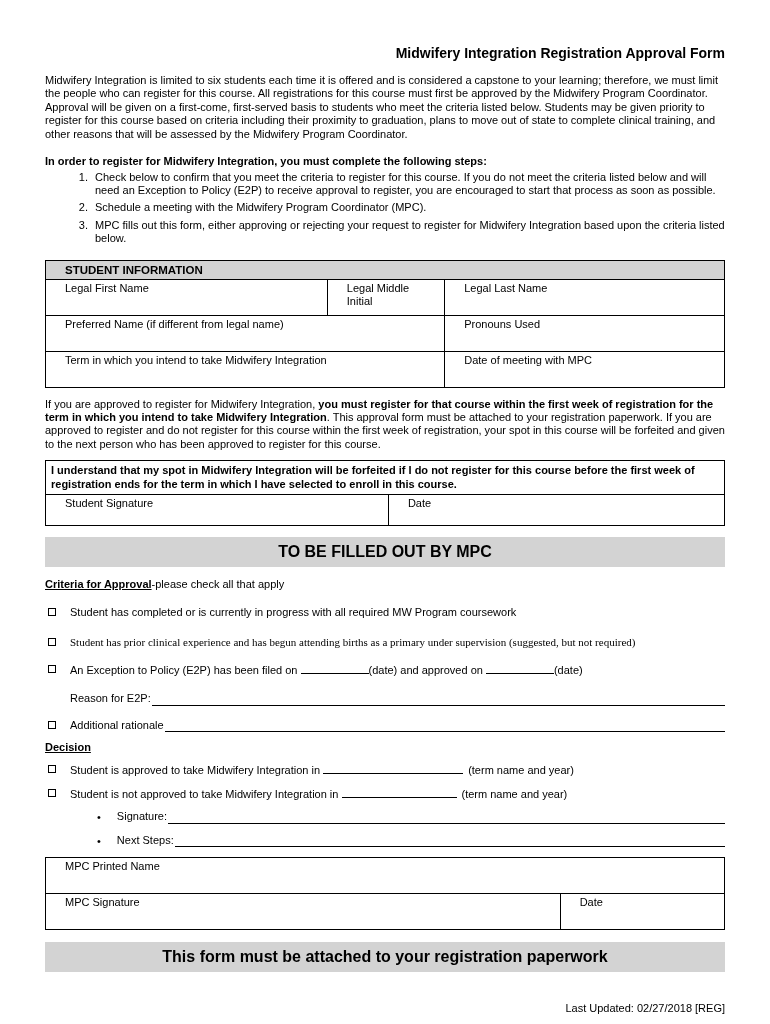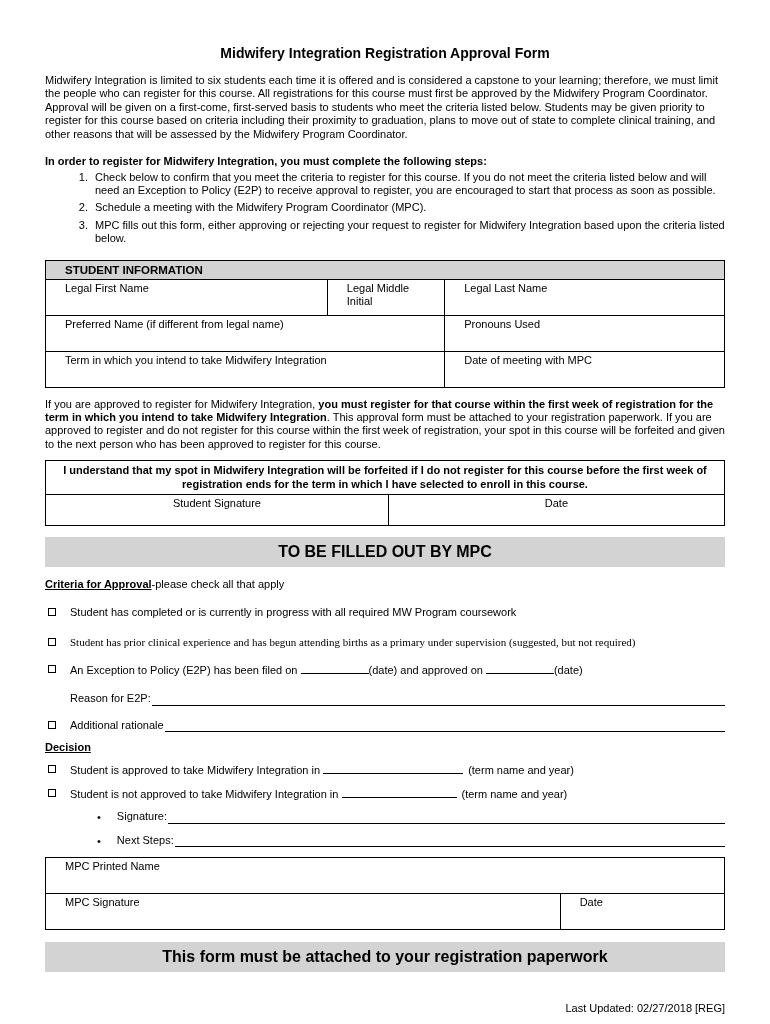--- a/index.html
+++ b/index.html
@@ -6,37 +6,37 @@
   * { box-sizing:border-box; }
   html,body { margin:0; padding:0; }
   body {
     width:770px; height:1024px; overflow:hidden;
     background:#fff; color:var(--ink);
     font-family:"Liberation Sans", sans-serif;
     font-size:11px; line-height:1.22;
   }
   .page { padding:42px 45px 0 45px; width:770px; }
 
-  .title { text-align:center; font-size:14px; font-weight:bold; margin:3px 0 12px 0; }
+  .title { text-align:right; font-size:14px; font-weight:bold; margin:3px 0 12px 0; }
   .intro { margin:0 0 14px 0; }
   .steps-heading { font-weight:bold; margin:0 0 2px 0; }
   ol.steps { margin:0 0 14px 0; padding-left:46px; }
   ol.steps li { margin-bottom:4px; padding-left:4px; }
 
   table.grid { width:100%; border-collapse:collapse; table-layout:fixed; }
   table.grid td { border:1px solid #000; vertical-align:top; padding:2px 19px; }
   .bar-cell { background:var(--bar-bg); font-weight:bold; font-size:11.5px; padding:3px 5px; }
   .info-table { margin-bottom:10px; }
   .info-table td.cell { height:36px; }
   .lbl { display:block; }
 
   .reg-para { margin:0 0 9px 0; }
   .b { font-weight:bold; }
 
-  .ack-table { margin-bottom:11px;text-align:center; }
+  .ack-table { margin-bottom:11px; }
   .ack-table td.ack { font-weight:bold; padding:3px 5px; }
   .ack-table td.sig { height:31px; }
 
   .gray-bar {
     background:var(--bar-bg); text-align:center; font-weight:bold;
     font-size:16px; padding:5px 4px; margin:0 0 11px 0;
   }
 
   .criteria-head { margin:0 0 15px 0; }
   .bu { font-weight:bold; text-decoration:underline; }

